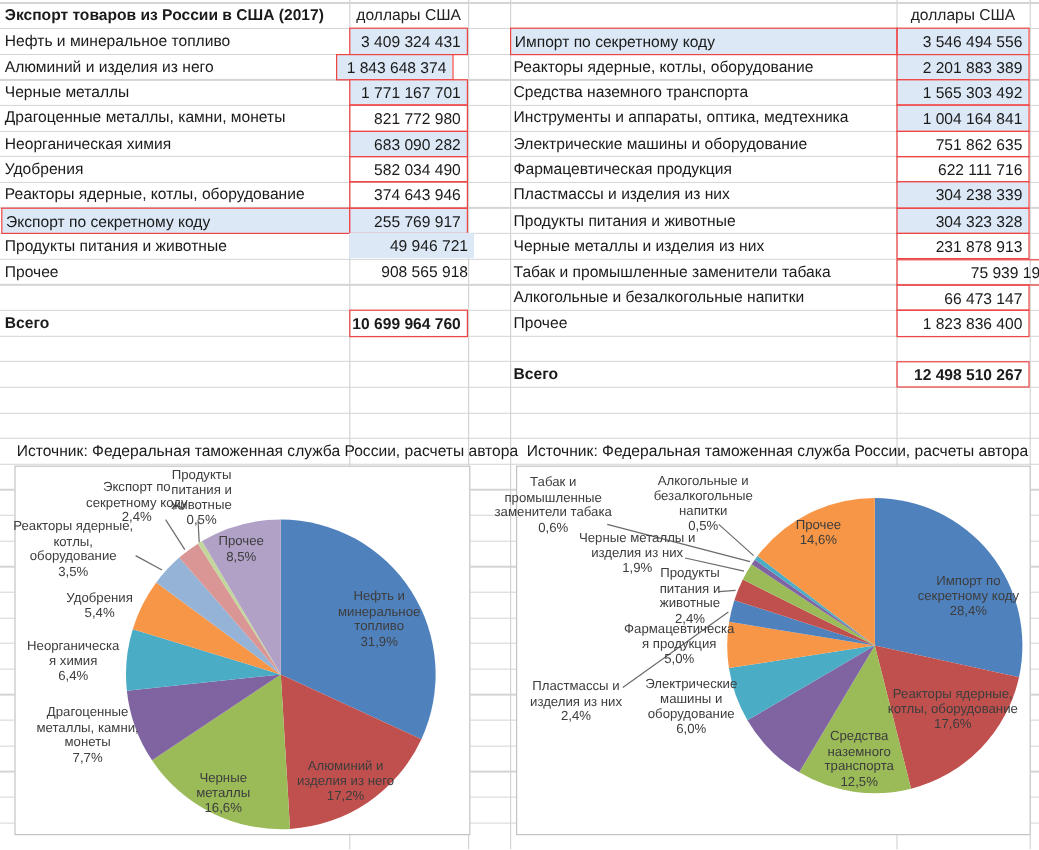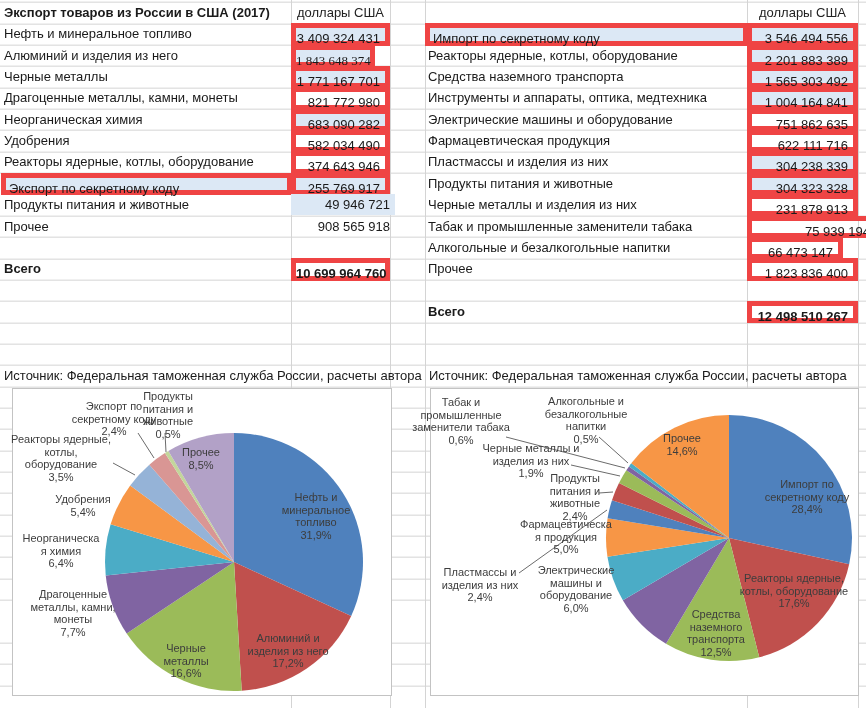--- a/index.html
+++ b/index.html
@@ -7,24 +7,24 @@
        font-family:"Liberation Sans",sans-serif;color:#1a1a1a;}
   #sheet{position:absolute;left:0;top:0;width:866px;height:708px;}
   .gridlines{position:absolute;left:0;top:0;width:866px;height:708px;
     background-image:repeating-linear-gradient(to bottom,transparent 0,transparent 20.35px,#d4d4d4 20.35px,#d4d4d4 21.35px);
     background-position:0 -18.35px;}
   .vline{position:absolute;top:0;width:1px;height:708px;background:#d4d4d4;}
   .cell{position:absolute;height:21.35px;line-height:21px;font-size:13px;white-space:nowrap;}
   .lbl{padding-left:3px;}
   .val{text-align:right;padding-right:5px;}
   .filled{background:#dce8f5;}
-  .boxed{border:5px solid #ef4444;box-sizing:border-box;height:22.35px;background-clip:padding-box;}
+  .boxed{border:1px solid #ef4444;box-sizing:border-box;height:22.35px;background-clip:padding-box;}
   .b{font-weight:bold;}
   .hdr-val{text-align:center;color:#222;}
-  .source{overflow:hidden;}
+  .source{overflow:hidden;margin-left:10px;}
   .chart-frame{position:absolute;background:#fff;border:1px solid #c3c3c3;}
   .chart-frame svg{position:absolute;left:0;top:0;}
   .pie-label{position:absolute;transform:translate(-50%,-50%);font-size:11px;line-height:12.5px;
     text-align:center;color:#3d3d3d;overflow-wrap:break-word;}
   .pie-label .pct{display:block;}
 </style>
 </head>
 <body>
 
 <div id="sheet">
@@ -36,21 +36,21 @@
   <div class="vline" style="left:858px"></div>
 
   <div class="cell lbl b" style="left:1px;top:2px;width:289px">Экспорт товаров из России в США (2017)</div>
   <div class="cell hdr-val" style="left:291px;top:2px;width:99px">доллары США</div>
   <div class="cell hdr-val" style="left:747px;top:2px;width:111px">доллары США</div>
 
   <div id="export-rows">
       <div class="cell lbl" style="left: 1px; top: 23.35px; width: 290px;">Нефть и минеральное топливо</div>
       <div class="cell val filled boxed" style="left: 291px; top: 23.35px; width: 99px;">3 409 324 431</div>
       <div class="cell lbl" style="left: 1px; top: 44.7px; width: 290px;">Алюминий и изделия из него</div>
-      <div class="cell val filled boxed" style="left: 291px; top: 44.7px; width: 84px; font-family: Liberation Serif, serif;">1 843 648 374</div>
+      <div class="cell val filled boxed" style="left: 280px; top: 44.7px; width: 98px;">1 843 648 374</div>
       <div class="cell lbl" style="left: 1px; top: 66.05px; width: 290px;">Черные металлы</div>
       <div class="cell val filled boxed" style="left: 291px; top: 66.05px; width: 99px;">1 771 167 701</div>
       <div class="cell lbl" style="left: 1px; top: 87.4px; width: 290px;">Драгоценные металлы, камни, монеты</div>
       <div class="cell val boxed" style="left: 291px; top: 87.4px; width: 99px;">821 772 980</div>
       <div class="cell lbl" style="left: 1px; top: 108.75px; width: 290px;">Неорганическая химия</div>
       <div class="cell val filled boxed" style="left: 291px; top: 108.75px; width: 99px;">683 090 282</div>
       <div class="cell lbl" style="left: 1px; top: 130.1px; width: 290px;">Удобрения</div>
       <div class="cell val boxed" style="left: 291px; top: 130.1px; width: 99px;">582 034 490</div>
       <div class="cell lbl" style="left: 1px; top: 151.45px; width: 290px;">Реакторы ядерные, котлы, оборудование</div>
       <div class="cell val boxed" style="left: 291px; top: 151.45px; width: 99px;">374 643 946</div>
@@ -78,21 +78,21 @@
       <div class="cell val boxed" style="left: 747px; top: 130.1px; width: 111px;">622 111 716</div>
       <div class="cell lbl" style="left: 425px; top: 151.45px; width: 322px;">Пластмассы и изделия из них</div>
       <div class="cell val filled boxed" style="left: 747px; top: 151.45px; width: 111px;">304 238 339</div>
       <div class="cell lbl" style="left: 425px; top: 172.8px; width: 322px;">Продукты питания и животные</div>
       <div class="cell val filled boxed" style="left: 747px; top: 172.8px; width: 111px;">304 323 328</div>
       <div class="cell lbl" style="left: 425px; top: 194.15px; width: 322px;">Черные металлы и изделия из них</div>
       <div class="cell val boxed" style="left: 747px; top: 194.15px; width: 111px;">231 878 913</div>
       <div class="cell lbl" style="left: 425px; top: 215.5px; width: 322px;"> Табак и промышленные заменители табака</div>
       <div class="cell val boxed" style="left: 747px; top: 215.5px; width: 133px;">75 939 194</div>
       <div class="cell lbl" style="left: 425px; top: 236.85px; width: 322px;">Алкогольные и безалкогольные напитки</div>
-      <div class="cell val boxed" style="left: 747px; top: 236.85px; width: 96px;">66 473 147</div>
+      <div class="cell val boxed" style="left: 747px; top: 236.85px; width: 111px;">66 473 147</div>
       <div class="cell lbl" style="left: 425px; top: 258.2px; width: 322px;">Прочее</div>
       <div class="cell val boxed" style="left: 747px; top: 258.2px; width: 111px;">1 823 836 400</div>
       <div class="cell lbl b" style="left: 425px; top: 300.9px; width: 322px;">Всего</div>
       <div class="cell val b boxed" style="left: 747px; top: 300.9px; width: 111px;">12 498 510 267</div>
     </div>
 
   <div class="cell lbl source" style="left:1px;top:365px;width:424px">Источник: Федеральная таможенная служба России, расчеты автора</div>
   <div class="cell lbl source" style="left:426px;top:365px;width:439px">Источник: Федеральная таможенная служба России, расчеты автора</div>
 
   <div class="chart-frame" id="chart-0" style="left:12px;top:388px;width:378px;height:306px">

